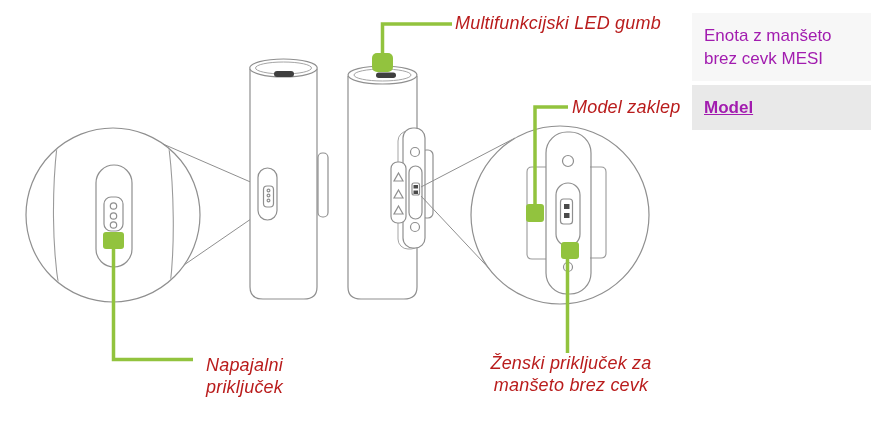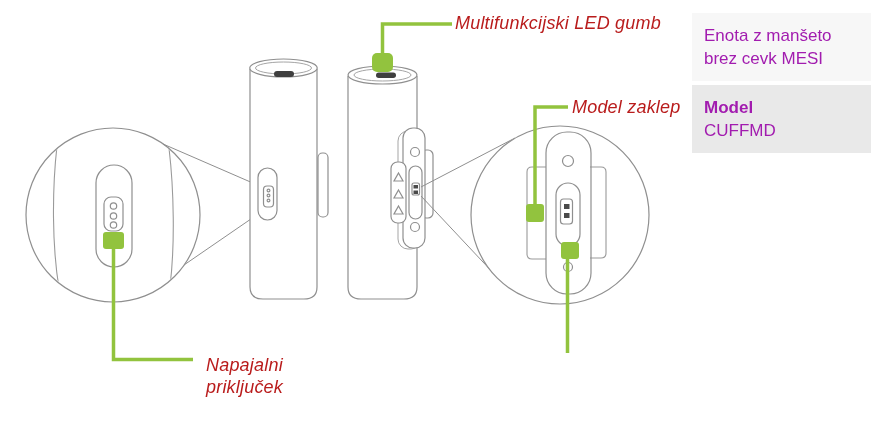--- a/index.html
+++ b/index.html
@@ -12,21 +12,21 @@
     position:absolute;font-style:italic;font-size:18px;line-height:22px;
     color:#b91c1c;letter-spacing:0.2px;
   }
   .nowrap{white-space:nowrap;}
   .panel{position:absolute;left:692px;top:13px;width:179px;}
   .panel-box{box-sizing:border-box;width:100%;padding:11px 12px;
     font-size:17px;line-height:23px;color:#a21caf;}
   .panel-box.light{background:#f7f7f7;}
   .panel-box.dark{background:#e9e9e9;margin-top:4px;}
   .panel-title{display:block;width:145px;}
-  .model-label{font-weight:bold;}
+  .model-label{font-weight:bold;text-decoration:underline;}
 </style>
 </head>
 <body>
 
 <div class="stage">
 
   <svg width="871" height="441" viewBox="0 0 871 441">
     <defs>
       <clipPath id="clipL">
           <circle cx="113" cy="215" r="86"></circle>
@@ -117,24 +117,24 @@
       <rect x="561" y="242" width="18" height="17" rx="3"></rect>
     </g>
   </svg>
 
   <div class="callout nowrap" style="left:455px;top:12px;">Multifunkcijski LED gumb</div>
 
   <div class="callout nowrap" style="left:572px;top:96px;">Model zaklep</div>
 
   <div class="callout" style="left:206px;top:354px;width:100px;">Napajalni priključek</div>
 
+  <div class="callout" style="left:482px;top:352px;width:178px;text-align:center;">Ženski priključek za manšeto brez cevk</div>
 
   <div class="panel">
     <div class="panel-box light">
       <span class="panel-title">Enota z manšeto brez cevk MESI</span>
     </div>
     <div class="panel-box dark">
       <div class="model-label">Model</div>
-      <div>CUFFMD</div>
     </div>
   </div>
 
 </div>
 
 </body></html>

